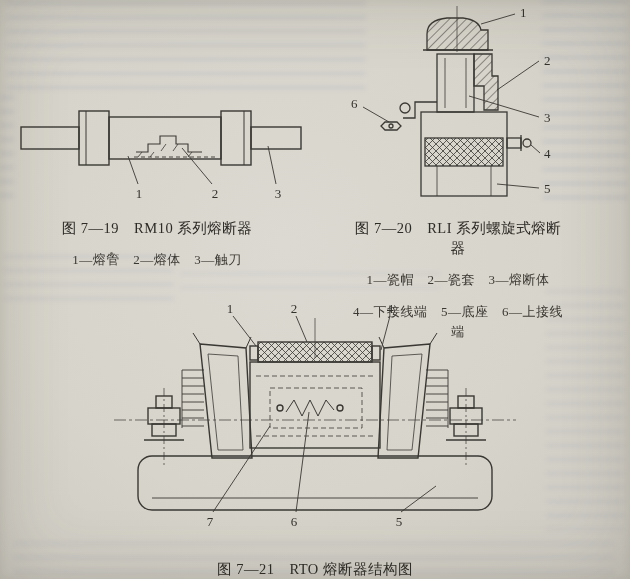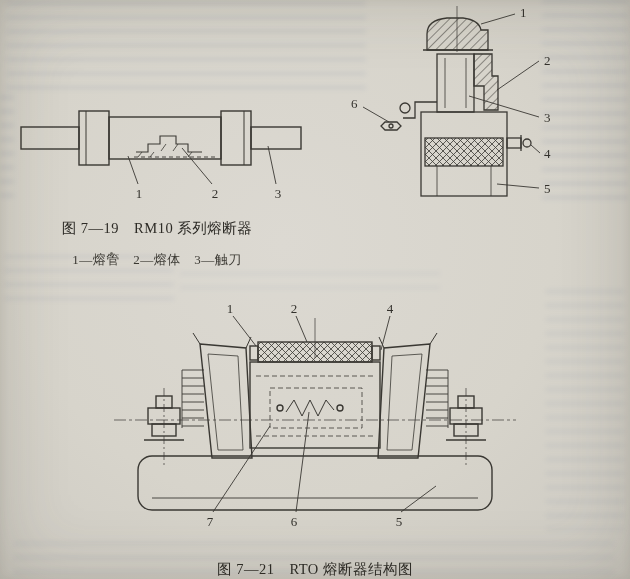--- a/index.html
+++ b/index.html
@@ -118,20 +118,25 @@
     <g>
       <text x="175" y="13">1</text>
       <text x="199" y="61">2</text>
       <text x="199" y="118">3</text>
       <text x="199" y="154">4</text>
       <text x="199" y="189">5</text>
       <text x="6" y="104">6</text>
     </g>
   </svg>
 
+  <div class="caption" style="left:338px;top:206px;width:240px;">
+    <p class="cap">图 7—20　RLI 系列螺旋式熔断器</p>
+    <p class="legend">1—瓷帽　2—瓷套　3—熔断体</p>
+    <p class="legend">4—下接线端　5—底座　6—上接线端</p>
+  </div>
 
   <svg class="figsvg" style="left:100px;top:300px;" width="430" height="242" viewBox="0 0 430 242">
     <defs>
       <pattern id="x21a" width="7" height="7" patternUnits="userSpaceOnUse">
         <path d="M0,7 L7,0 M0,0 L7,7" stroke="#3a3833" stroke-width="0.8"></path>
       </pattern>
     </defs>
     <g stroke="#3a3833" fill="none" stroke-width="1.4">
       <line x1="14" y1="120" x2="416" y2="120" stroke-width="0.7" stroke-dasharray="12 3 3 3"></line>
       <line x1="215" y1="18" x2="215" y2="58" stroke-width="0.7"></line>

